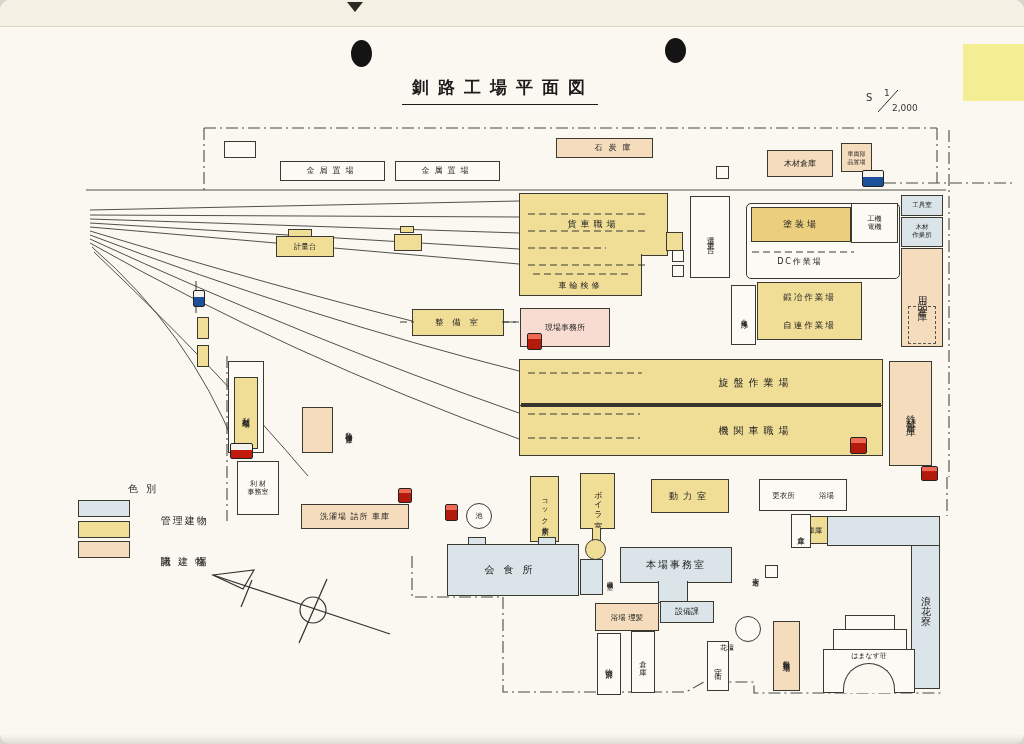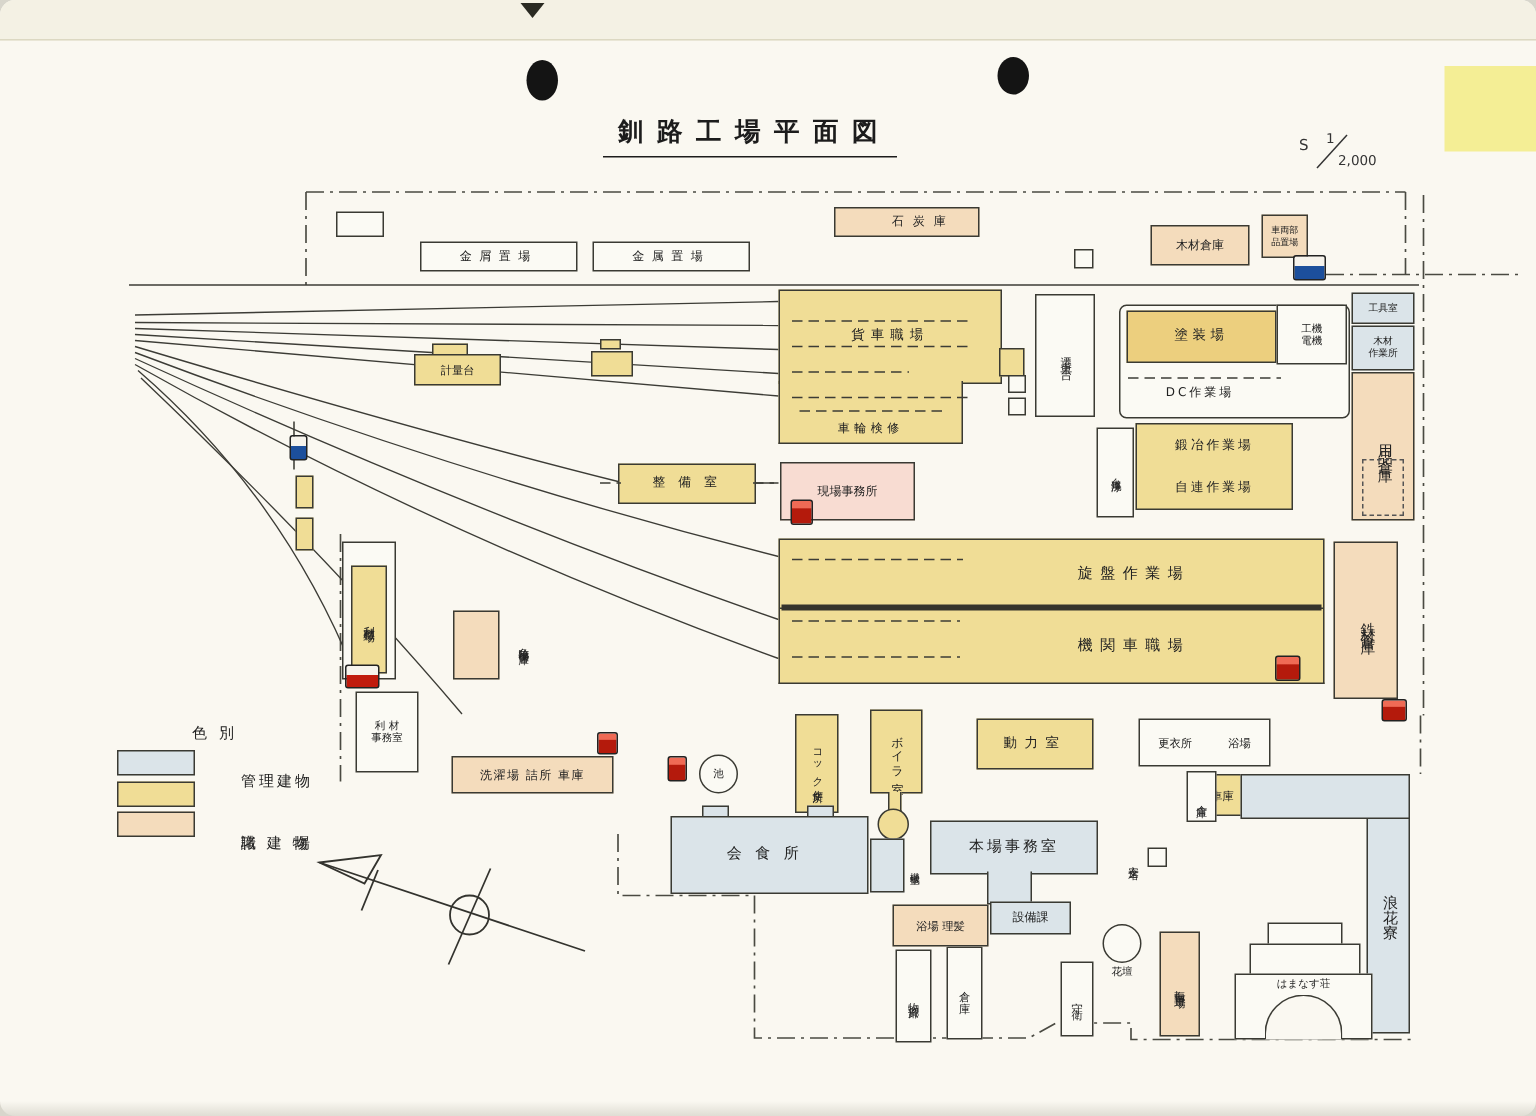--- a/index.html
+++ b/index.html
@@ -253,21 +253,21 @@
     <span>物資部</span>
     </div>
   <div class="b plain v" style="left:631px;top:631px;width:24px;height:62px;font-size:7.5px;letter-spacing:8px;">
     <span>倉庫</span>
     </div>
   <div class="b plain v" style="left:707px;top:641px;width:22px;height:50px;font-size:7.5px;letter-spacing:4px;">
     <span>守衛</span>
     </div>
 
   <div class="b plain circle" style="left:735px;top:616px;width:26px;height:26px;"></div>
-  <div class="lbl" style="left:731px;top:643px;width:34px;height:10px;font-size:7px;">
+  <div class="lbl" style="left:710px;top:643px;width:34px;height:10px;font-size:7px;">
     <span>花壇</span>
     </div>
 
   <div class="lbl v" style="left:749px;top:555px;width:12px;height:36px;font-size:7px;">
     <span>安全塔</span>
     </div>
   <div class="b plain" style="left:765px;top:565px;width:13px;height:13px;"></div>
 
   <div class="b plain" style="left:759px;top:479px;width:88px;height:32px;font-size:7.5px;justify-content:space-around;">
     <span>更衣所</span>

